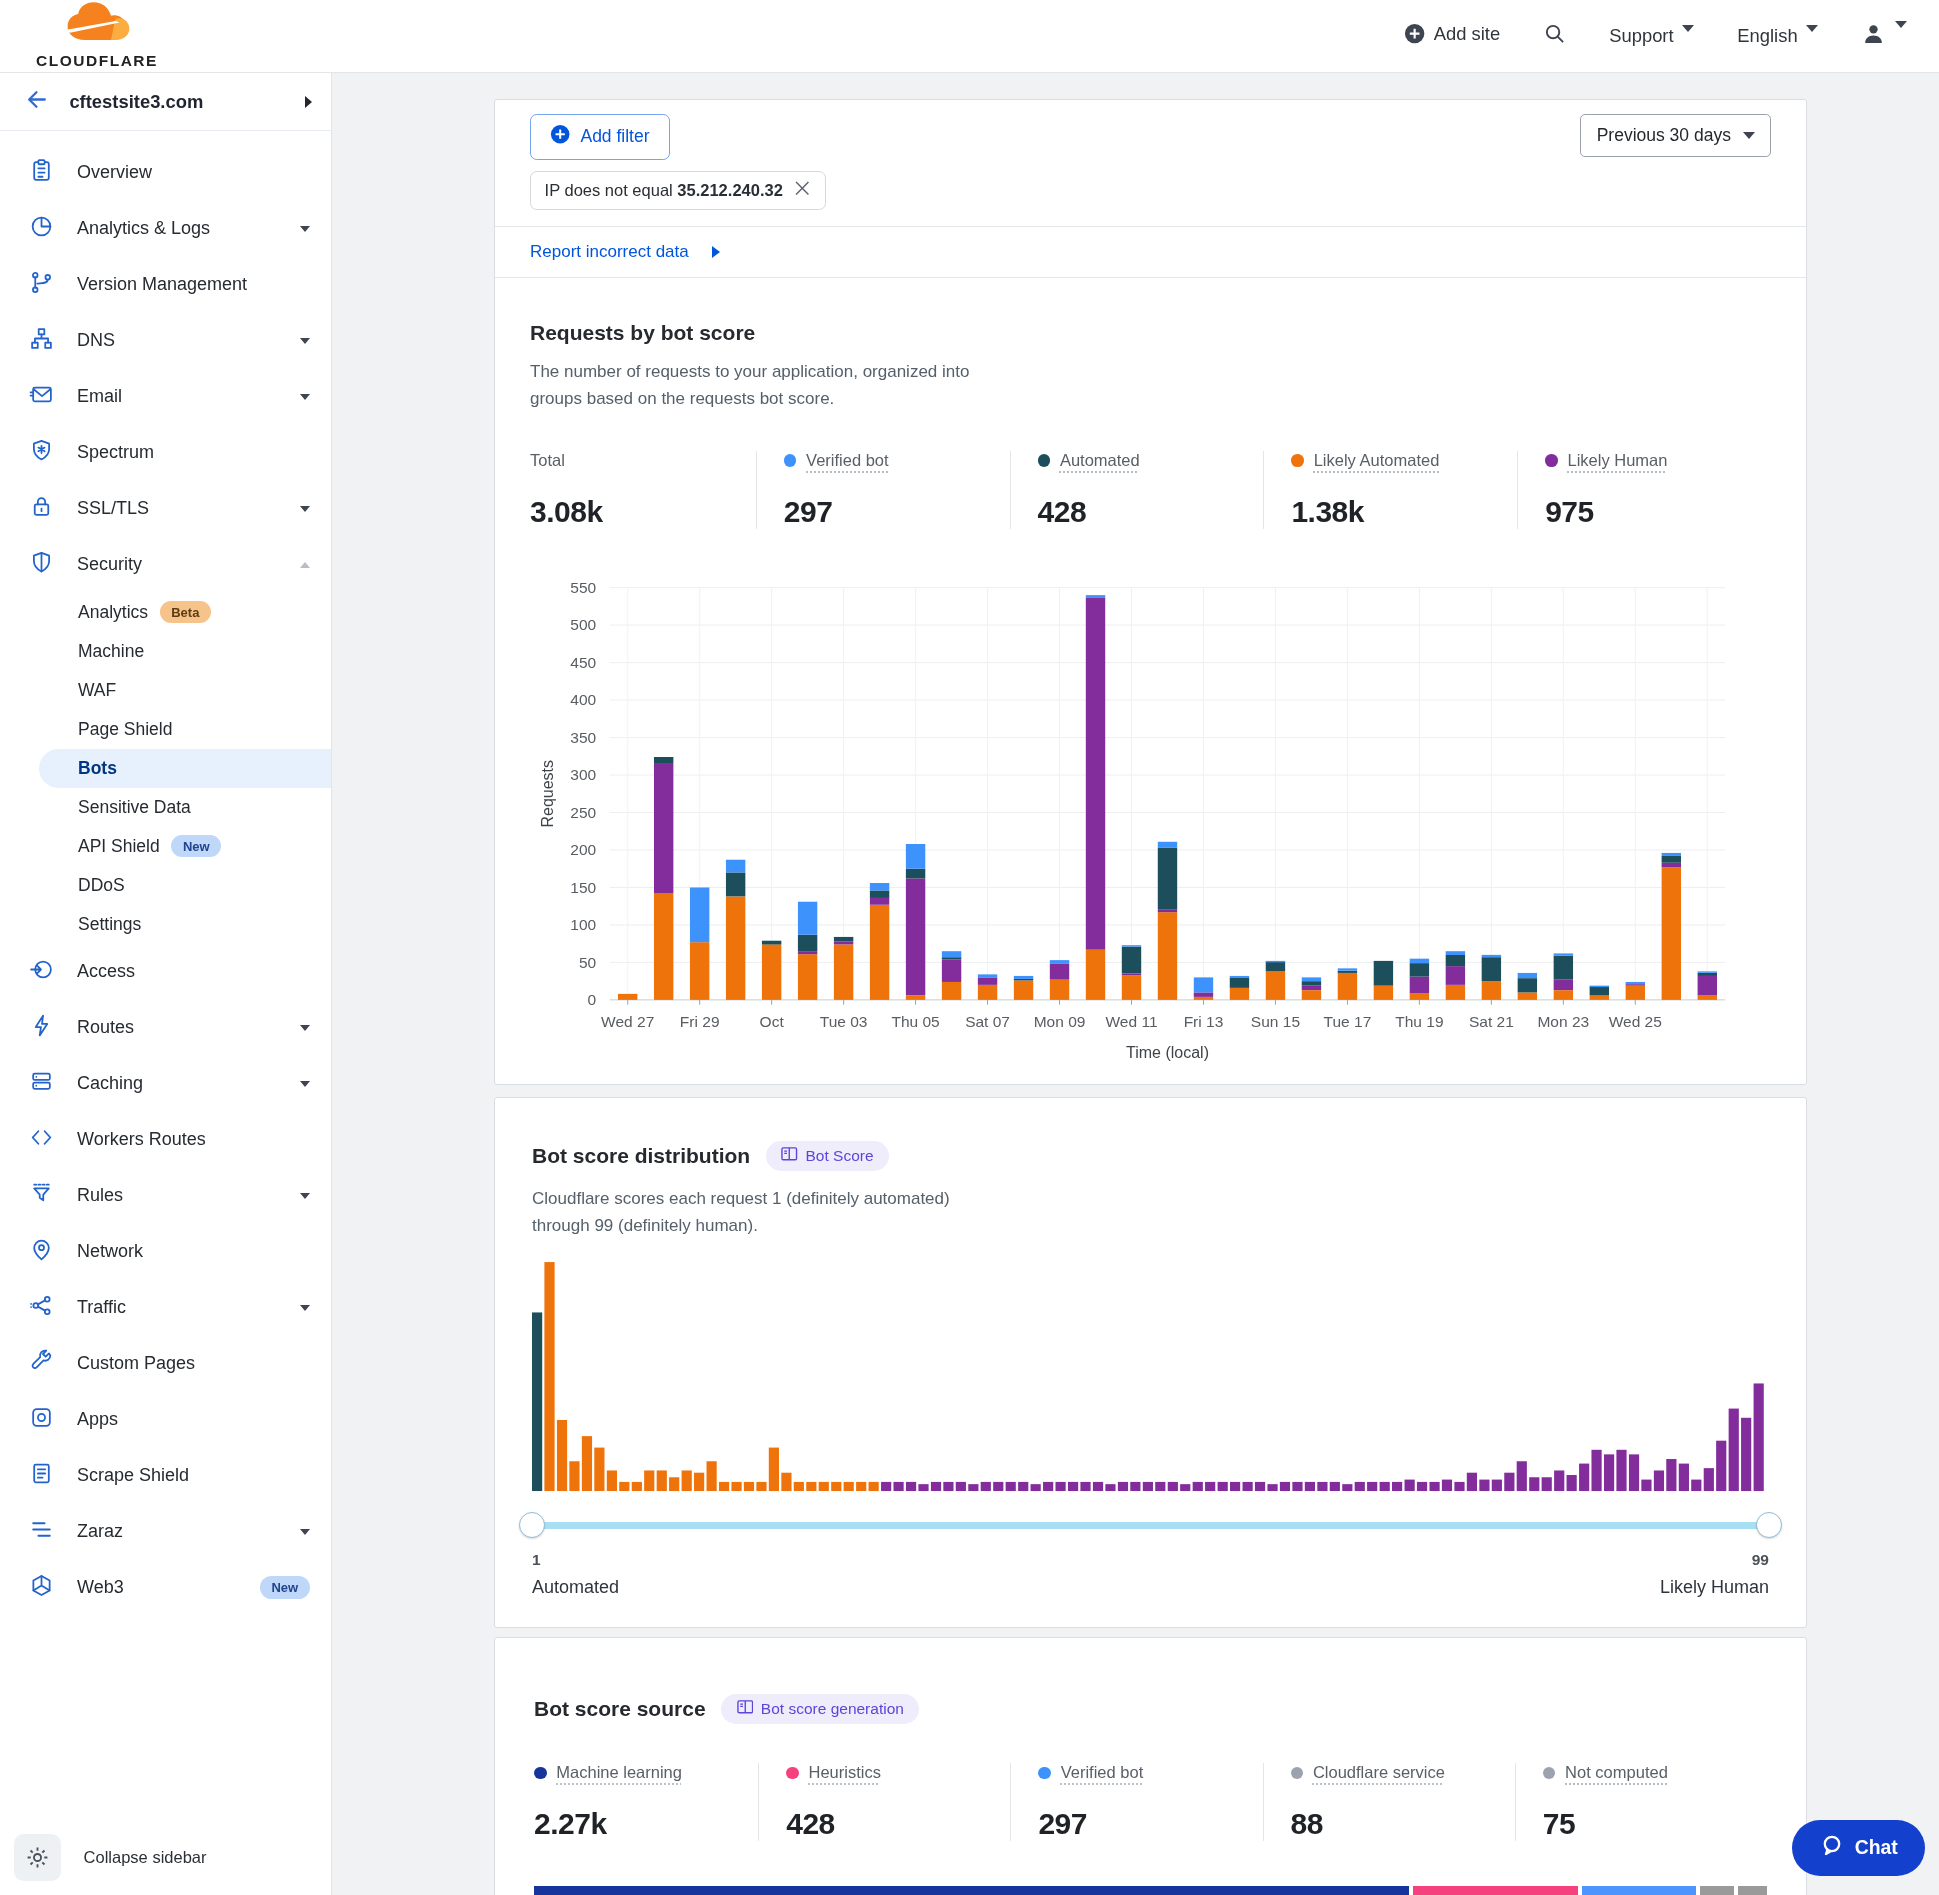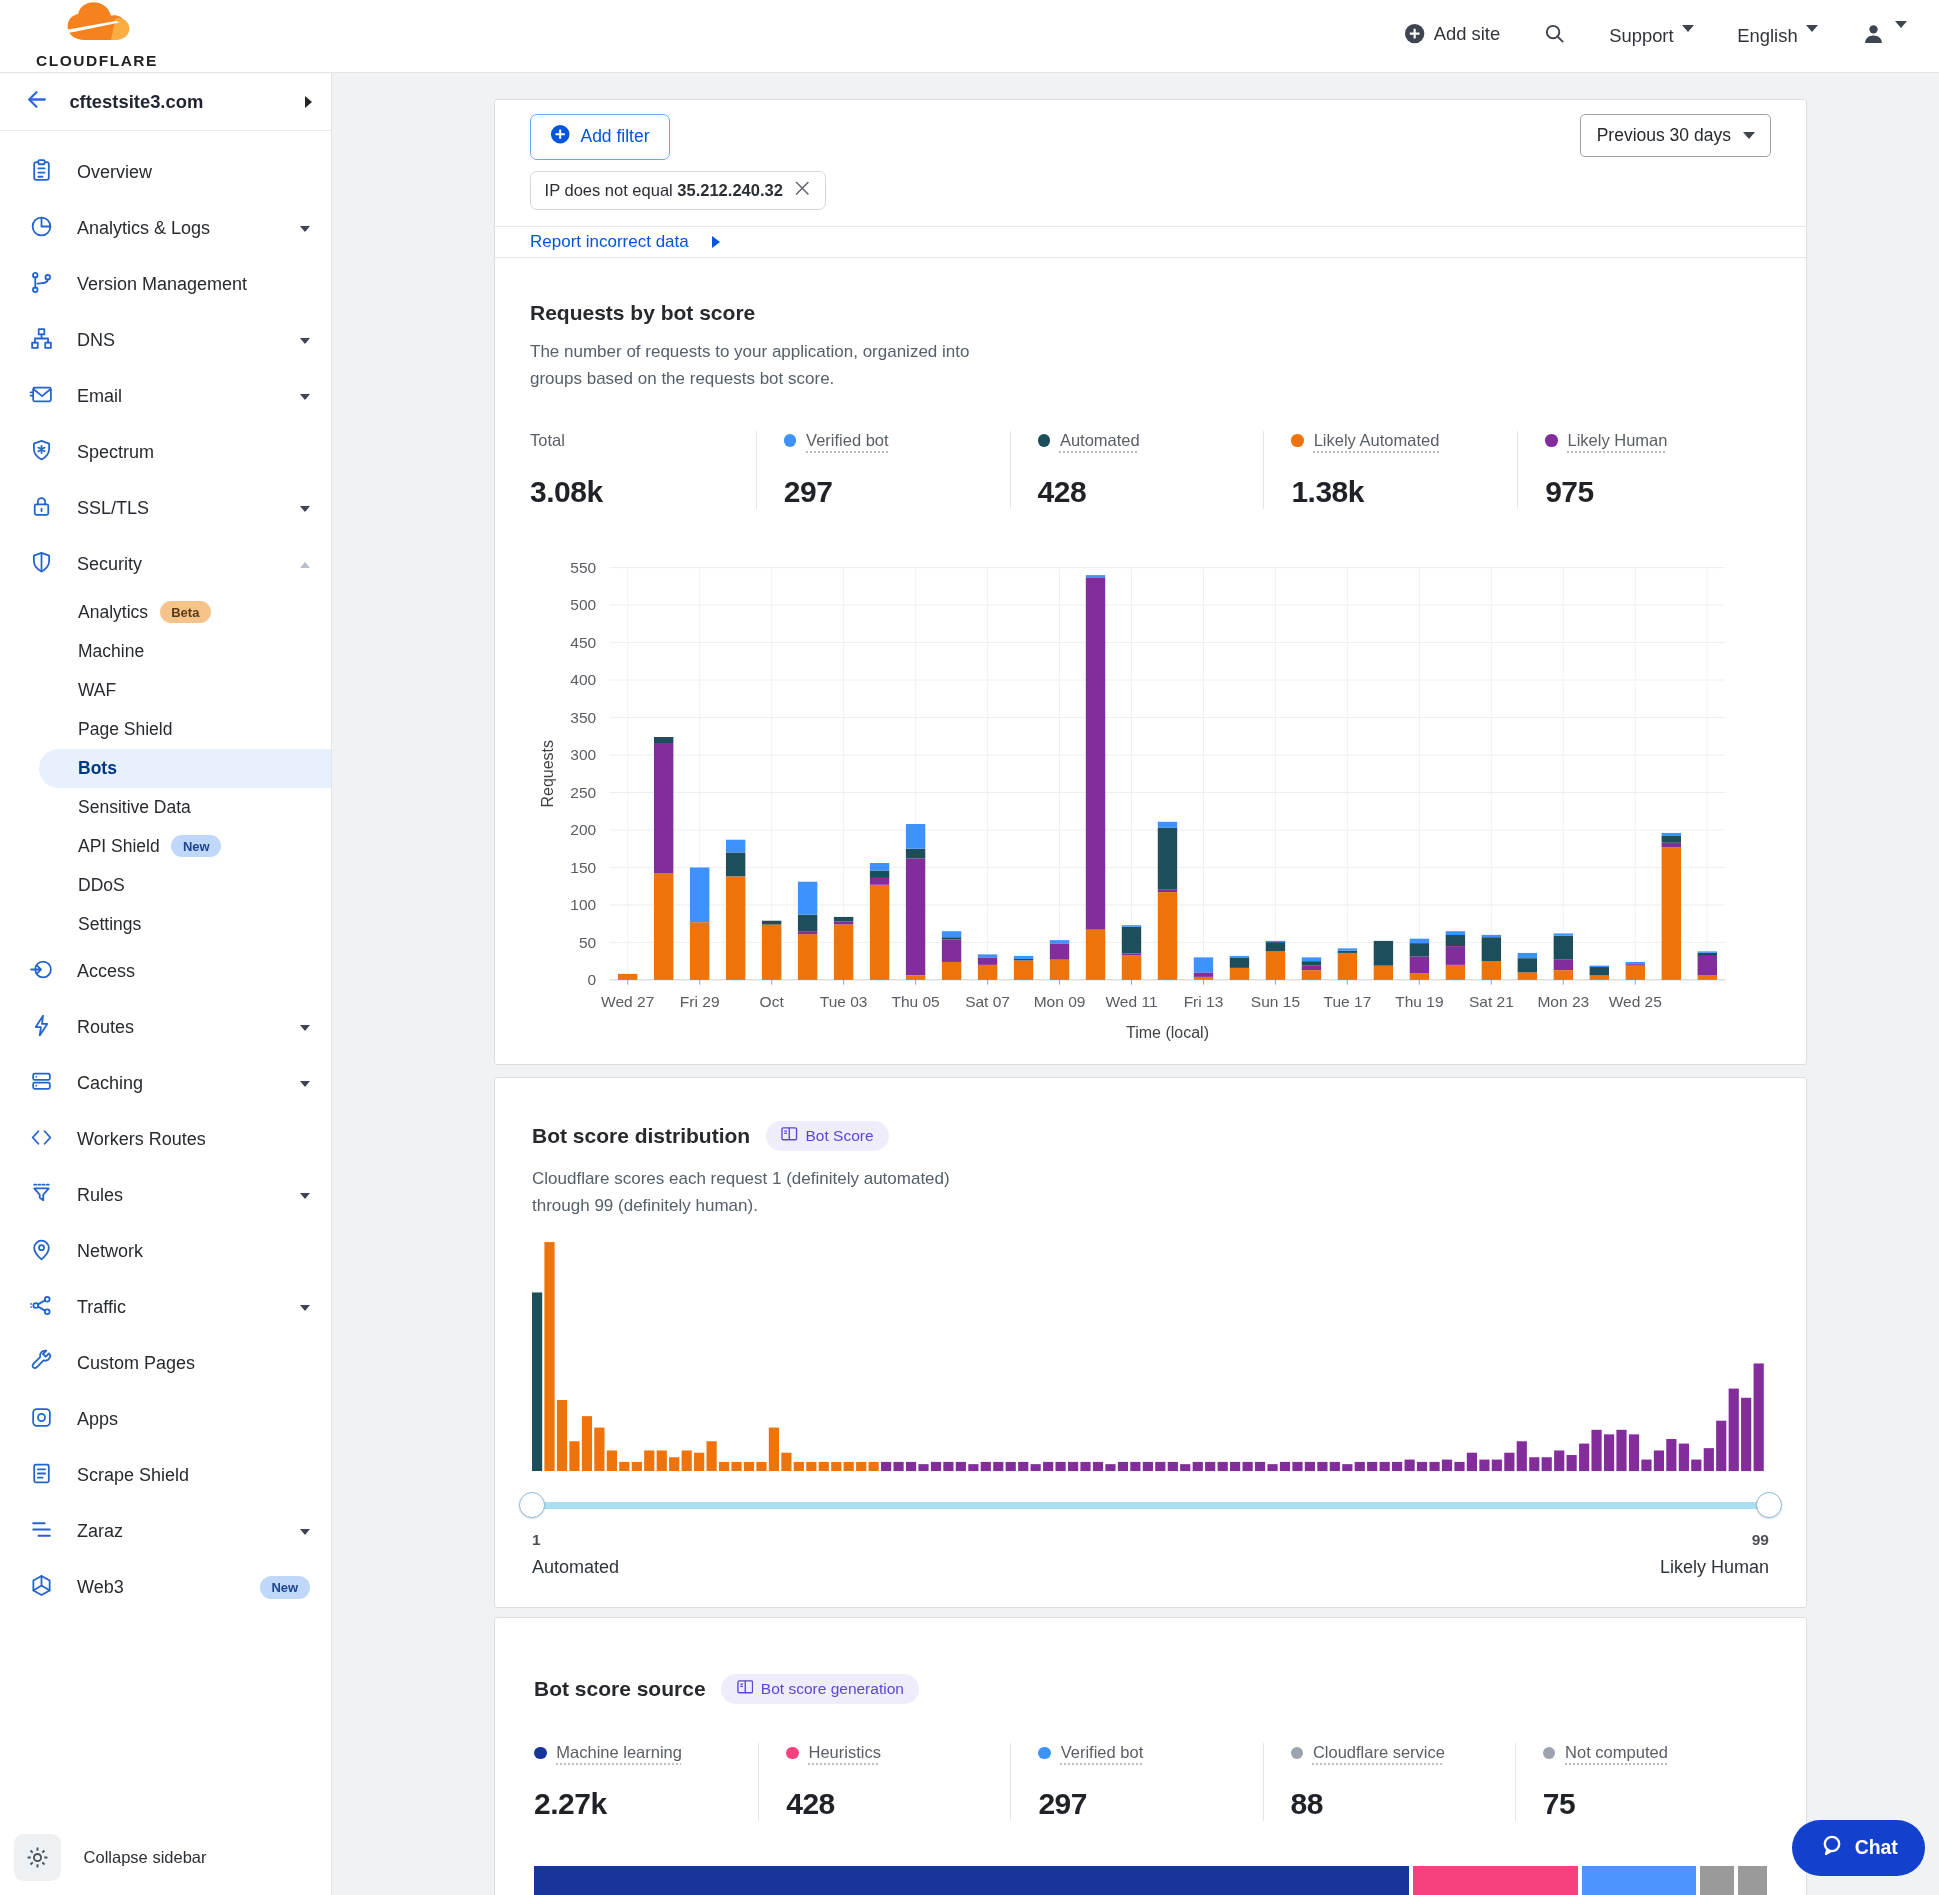--- a/index.html
+++ b/index.html
@@ -68,21 +68,21 @@
     font-size:16.5px; color:#2a2f35; background:#fff; cursor:pointer;
   }
   .filter-chip b { font-weight:bold; }
   .btn-date {
     position:absolute; top:13.6px; right:35px;
     display:inline-flex; align-items:center; gap:11.6px;
     border:1px solid #9aa1a9; background:#fff; border-radius:4.9px;
     height:43px; padding:0 15.5px; font-size:17.5px; color:#24292e; cursor:pointer;
     font-family:"Liberation Sans", sans-serif;
   }
-  .report-row { border-top:1px solid #e5e8eb; border-bottom:1px solid #e5e8eb; padding:5px 35px; display:flex; align-items:center; gap:23px; }
+  .report-row { border-top:1px solid #e5e8eb; border-bottom:1px solid #e5e8eb; padding:15px 35px; display:flex; align-items:center; gap:23px; }
   .report-link { color:#0055dc; font-size:17px; cursor:pointer; }
   .tri-right { width:0; height:0; border-top:6.8px solid transparent; border-bottom:6.8px solid transparent; border-left:8.7px solid #0055dc; }
   .section-body { padding:43px 35px 23px 35px; }
   .section-title-row { display:flex; align-items:center; gap:15.5px; }
   .section-title { font-size:21px; font-weight:bold; color:#26292d; }
   .lavender-badge {
     display:inline-flex; align-items:center; gap:7.8px;
     background:#efecfc; color:#5c45d8; font-size:15.5px;
     padding:5.8px 15.5px; border-radius:15.5px; cursor:pointer;
   }

